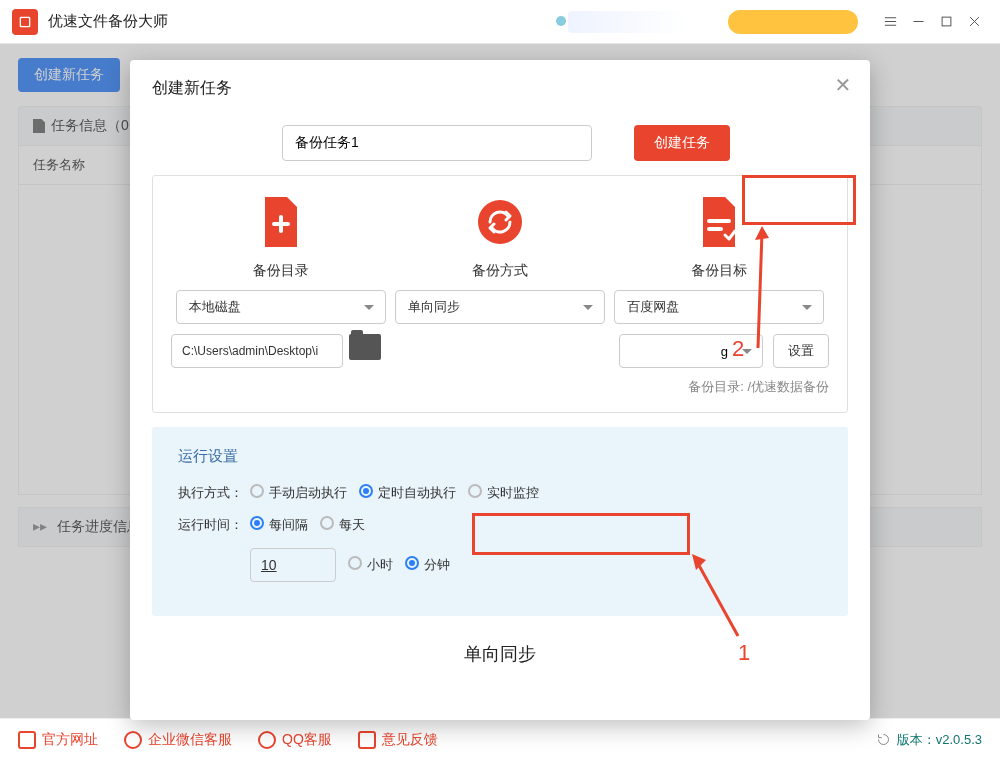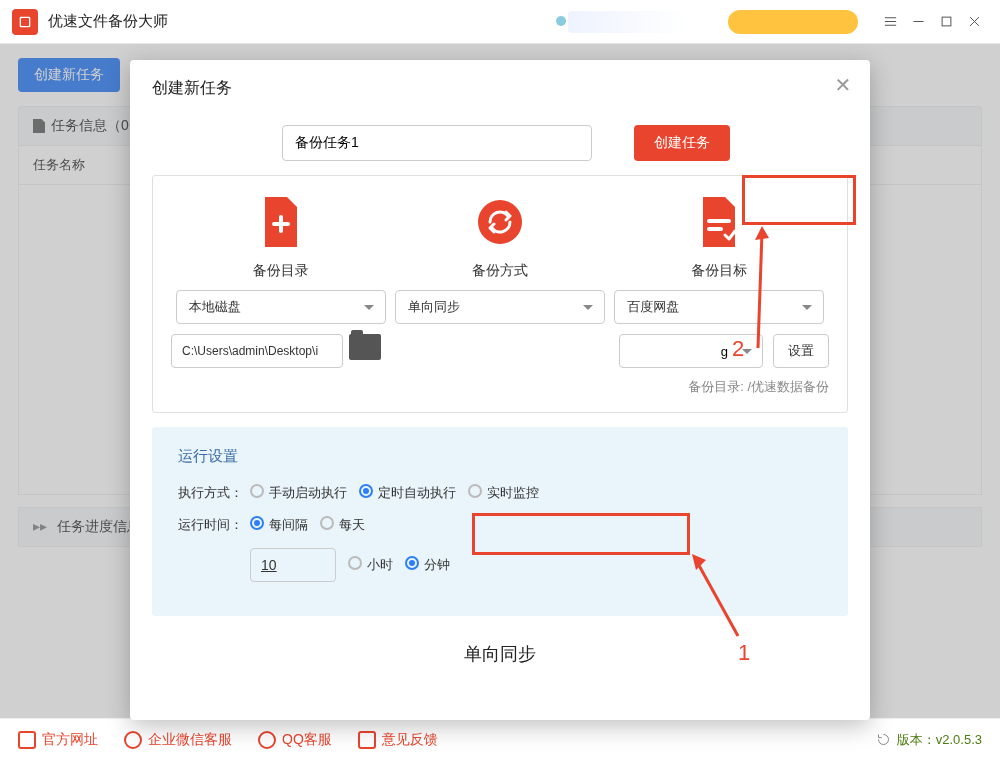--- a/index.html
+++ b/index.html
@@ -26,21 +26,21 @@
 .empty { height: 310px; border:1px solid #eee; border-top:none;}
 .section-hdr2 { background: #f6f7f9; border:1px solid #eee; padding: 10px 14px; margin-top: 12px; font-size: 14px; color: #333;}
 .chev{display:inline-block;margin-right:6px;color:#888;}
 
 
 .footer { position:absolute; bottom:0; left:0; right:0; height:42px; border-top:1px solid #eee; display:flex; align-items:center; padding:0 18px; background:#fff; z-index:5;}
 .footer .fitem { display:flex; align-items:center; margin-right:26px; font-size:14px; color:#e8442e;}
 .footer .fitem .ic{width:18px;height:18px;border-radius:50%;border:2px solid #e8442e;margin-right:6px;display:flex;align-items:center;justify-content:center;}
 .footer .fitem .ic.sq{border-radius:3px;}
 .footer .spacer{flex:1;}
-.footer .ver{color:#4d7c0f;font-size:13px;display:flex;align-items:center;}
+.footer .ver{color:#0f766e;font-size:13px;display:flex;align-items:center;}
 .footer .ver svg{width:15px;height:15px;margin-right:6px;stroke:#888;fill:none;stroke-width:1.6;}
 
 
 .overlay { position:absolute; top:44px; left:0; right:0; bottom:42px; background:rgba(120,120,120,0.35); z-index:10;}
 .modal { position:absolute; top:60px; left:130px; width:740px; height:660px; background:#fff; border-radius:4px; box-shadow:0 6px 24px rgba(0,0,0,0.25); z-index:20; overflow:hidden; display:flex; flex-direction:column;}
 .modal-hdr { padding:18px 22px 10px; font-size:16px; color:#222;}
 .modal-close { position:absolute; right:16px; top:14px; width:22px; height:22px; cursor:pointer; color:#999; font-size:20px; display:flex;align-items:center;justify-content:center;}
 .modal-body { flex:1; overflow-y:auto; padding:0 22px 10px;}
 
 .task-row { display:flex; align-items:center; padding:16px 0 14px; gap:10px; }

